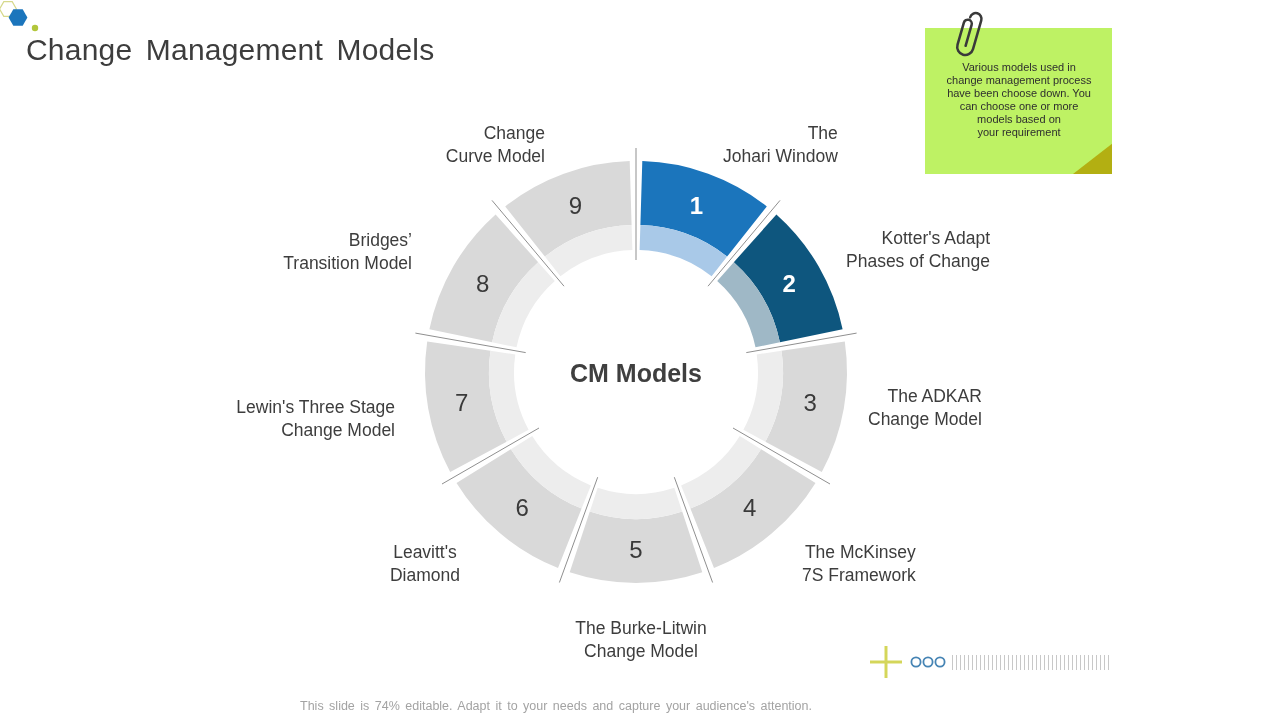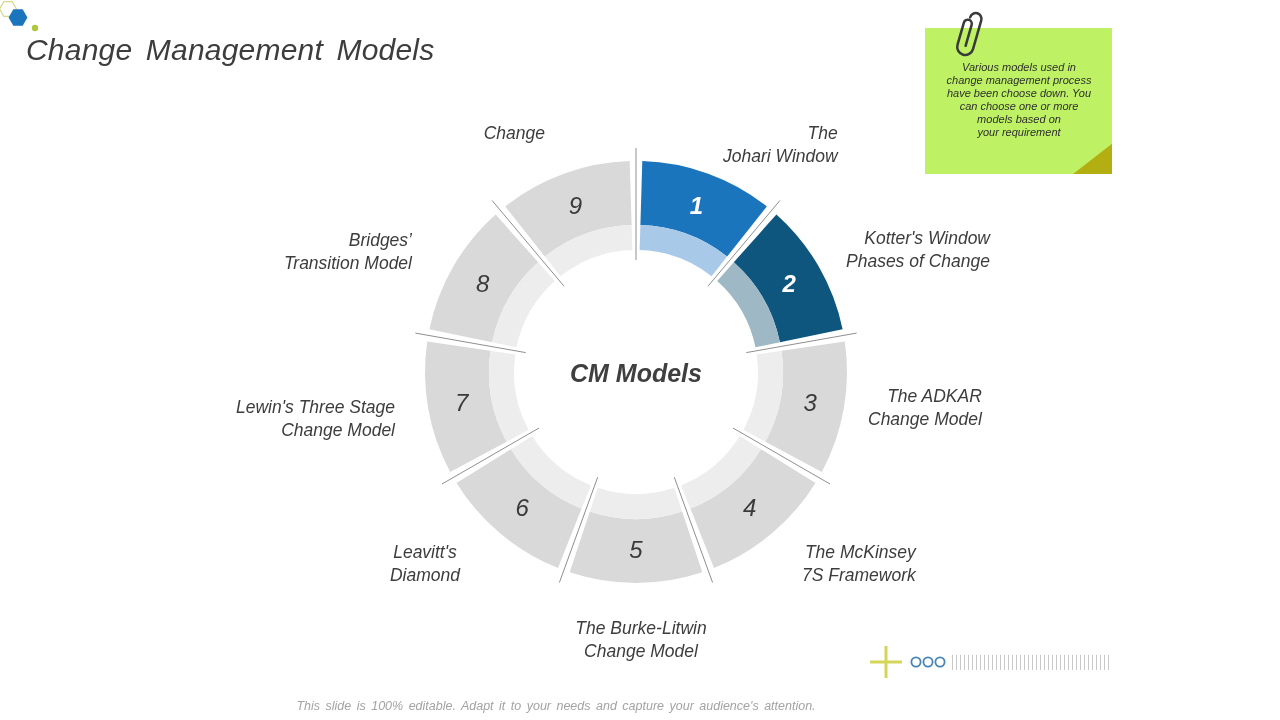--- a/index.html
+++ b/index.html
@@ -1,19 +1,18 @@
 <!DOCTYPE html>
 <html><head>
 <meta charset="utf-8">
 <style>
   html,body{margin:0;padding:0;background:#ffffff;}
   .slide{
     position:relative;width:1112px;height:720px;background:#ffffff;overflow:hidden;
     font-family:"Liberation Sans","DejaVu Sans",sans-serif;
-    font-style:italic;
   }
   .title{
     position:absolute;left:26px;top:33px;font-size:30px;font-weight:400;
     color:#3d3d3d;word-spacing:5px;letter-spacing:.2px;
   }
   .logo{position:absolute;left:0;top:0;}
   
   .note{position:absolute;left:925px;top:28px;width:188px;height:146px;background:#bef264;}
   .note-fold{
     position:absolute;right:0;bottom:0;width:40px;height:31px;background:#b3af12;
@@ -140,21 +139,21 @@
       <line x1="525.7" y1="352.6" x2="415.4" y2="333.1" stroke="#8f8f8f" stroke-width="1"></line>
       <line x1="564.0" y1="286.2" x2="492.0" y2="200.4" stroke="#8f8f8f" stroke-width="1"></line>
       <text x="636" y="373" text-anchor="middle" dominant-baseline="central" fill="#3f3f3f" font-size="25" font-weight="700" font-family="&quot;Liberation Sans&quot;,&quot;DejaVu Sans&quot;,sans-serif">CM Models</text>
     </svg>
 
   <div class="lbl" id="lbl1">
     <span>The</span>
     <span>Johari Window</span>
   </div>
   <div class="lbl" id="lbl2">
-    <span>Kotter's Window</span>
+    <span>Kotter's Adapt</span>
     <span>Phases of Change</span>
   </div>
   <div class="lbl" id="lbl3">
     <span>The ADKAR</span>
     <span>Change Model</span>
   </div>
   <div class="lbl" id="lbl4">
     <span>The McKinsey</span>
     <span>7S Framework</span>
   </div>
@@ -169,28 +168,29 @@
   <div class="lbl" id="lbl7">
     <span>Lewin's Three Stage</span>
     <span>Change Model</span>
   </div>
   <div class="lbl" id="lbl8">
     <span>Bridges’</span>
     <span>Transition Model</span>
   </div>
   <div class="lbl" id="lbl9">
     <span>Change</span>
+    <span>Curve Model</span>
   </div>
 
   <svg class="plus-deco" width="36" height="36" viewBox="0 0 36 36">
     <line x1="18" y1="2" x2="18" y2="34" stroke="#d4d65a" stroke-width="3"></line>
     <line x1="2" y1="18" x2="34" y2="18" stroke="#d4d65a" stroke-width="3"></line>
   </svg>
   <svg class="dots-deco" width="44" height="20" viewBox="0 0 44 20">
     <circle cx="8" cy="10" r="4.6" fill="none" stroke="#4684b4" stroke-width="1.8"></circle>
     <circle cx="20" cy="10" r="4.6" fill="none" stroke="#4684b4" stroke-width="1.8"></circle>
     <circle cx="32" cy="10" r="4.6" fill="none" stroke="#4684b4" stroke-width="1.8"></circle>
   </svg>
   <div class="dashes"></div>
 
-  <div class="footer">This slide is 100% editable. Adapt it to your needs and capture your audience's attention.</div>
+  <div class="footer">This slide is 74% editable. Adapt it to your needs and capture your audience's attention.</div>
   <div class="pageno">21</div>
 </div>
 
 </body></html>

